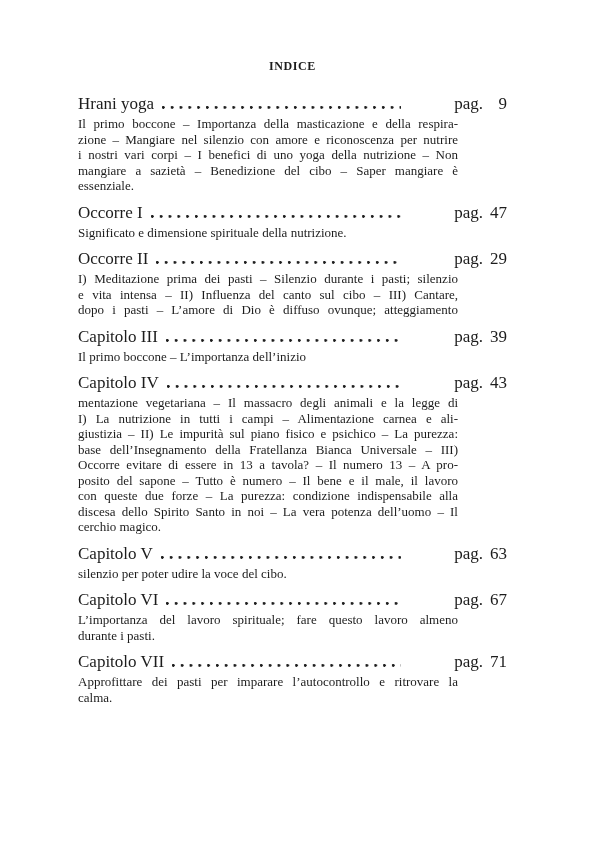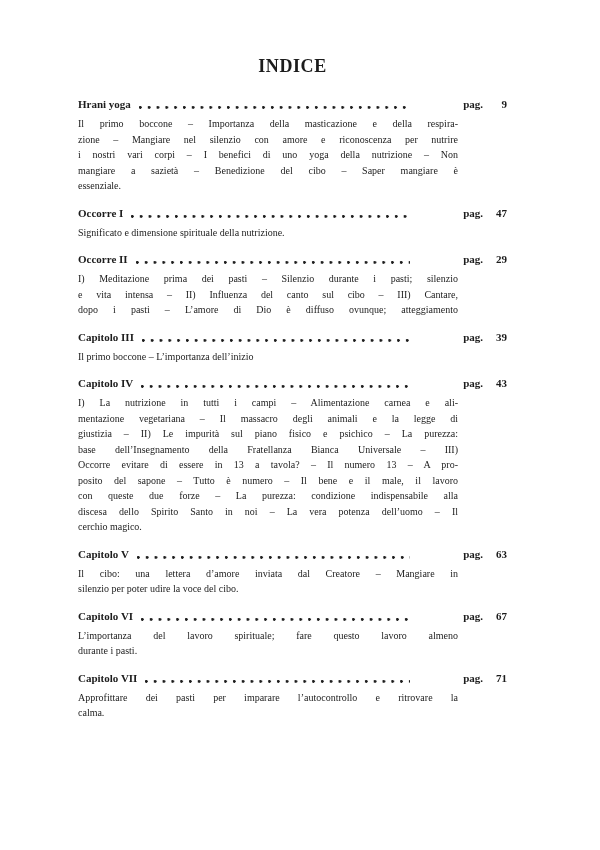--- a/index.html
+++ b/index.html
@@ -14,33 +14,33 @@
     background: #ffffff;
     box-sizing: border-box;
     padding: 58px 93px 0 78px;
     font-family: "Liberation Serif", "DejaVu Serif", serif;
     color: #1c1c1c;
     overflow: hidden;
   }
   .toc-title {
     margin: 0 0 21px 0;
     text-align: center;
-    font-size: 18px;
+    font-size: 12px;
     font-weight: bold;
     letter-spacing: 0.6px;
     line-height: 17px;
   }
   .entry {
     margin-top: 11px;
   }
   .heading-row {
     display: flex;
     align-items: flex-start;
-    font-weight: bold;
-    font-size: 11px;
+    font-weight: normal;
+    font-size: 17px;
     line-height: 16px;
     margin-bottom: 4px;
   }
   .chapter-title {
     white-space: nowrap;
   }
   .leader {
     flex: 1;
     height: 3px;
     align-self: flex-end;
@@ -53,21 +53,21 @@
     white-space: nowrap;
     margin-left: 40px;
   }
   .page-num {
     width: 24px;
     text-align: right;
     white-space: nowrap;
   }
   .entry-description {
     width: 380px;
-    font-size: 10px;
+    font-size: 13px;
     line-height: 15.5px;
   }
   .line {
     text-align: justify;
     text-align-last: justify;
   }
   .line.last {
     text-align: center;
     text-align-last: left;
   }
@@ -129,40 +129,39 @@
         </div>
       </div>
       <div class="entry">
         <div class="heading-row">
           <span class="chapter-title">Capitolo IV</span>
           <span class="leader"></span>
           <span class="pag-label">pag.</span>
           <span class="page-num">43</span>
         </div>
         <div class="entry-description">
+          <div class="line">mentazione vegetariana – Il massacro degli animali e la legge di</div>
           <div class="line">I) La nutrizione in tutti i campi – Alimentazione carnea e ali-</div>
-          <div class="line">mentazione vegetariana – Il massacro degli animali e la legge di</div>
           <div class="line">giustizia – II) Le impurità sul piano fisico e psichico – La purezza:</div>
           <div class="line">base dell’Insegnamento della Fratellanza Bianca Universale – III)</div>
           <div class="line">Occorre evitare di essere in 13 a tavola? – Il numero 13 – A pro-</div>
           <div class="line">posito del sapone – Tutto è numero – Il bene e il male, il lavoro</div>
           <div class="line">con queste due forze – La purezza: condizione indispensabile alla</div>
           <div class="line">discesa dello Spirito Santo in noi – La vera potenza dell’uomo – Il</div>
           <div class="line last">cerchio magico.</div>
         </div>
       </div>
       <div class="entry">
         <div class="heading-row">
           <span class="chapter-title">Capitolo V</span>
           <span class="leader"></span>
           <span class="pag-label">pag.</span>
           <span class="page-num">63</span>
         </div>
         <div class="entry-description">
-          <div class="line">Il cibo: una lettera d’amore inviata dal Creatore – Mangiare in</div>
           <div class="line last">silenzio per poter udire la voce del cibo.</div>
         </div>
       </div>
       <div class="entry">
         <div class="heading-row">
           <span class="chapter-title">Capitolo VI</span>
           <span class="leader"></span>
           <span class="pag-label">pag.</span>
           <span class="page-num">67</span>
         </div>

